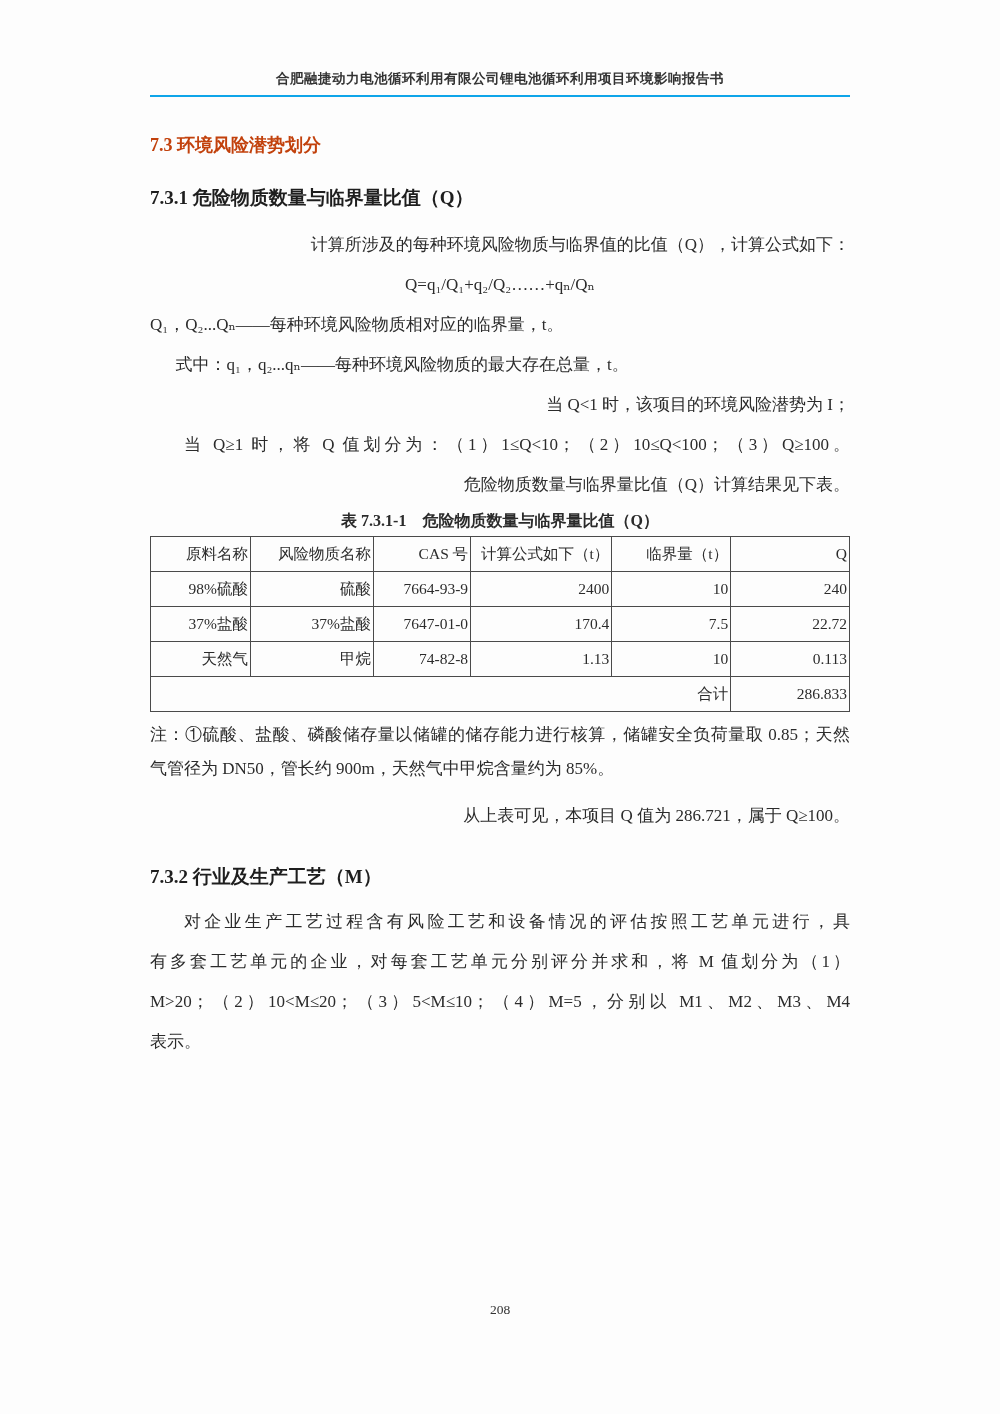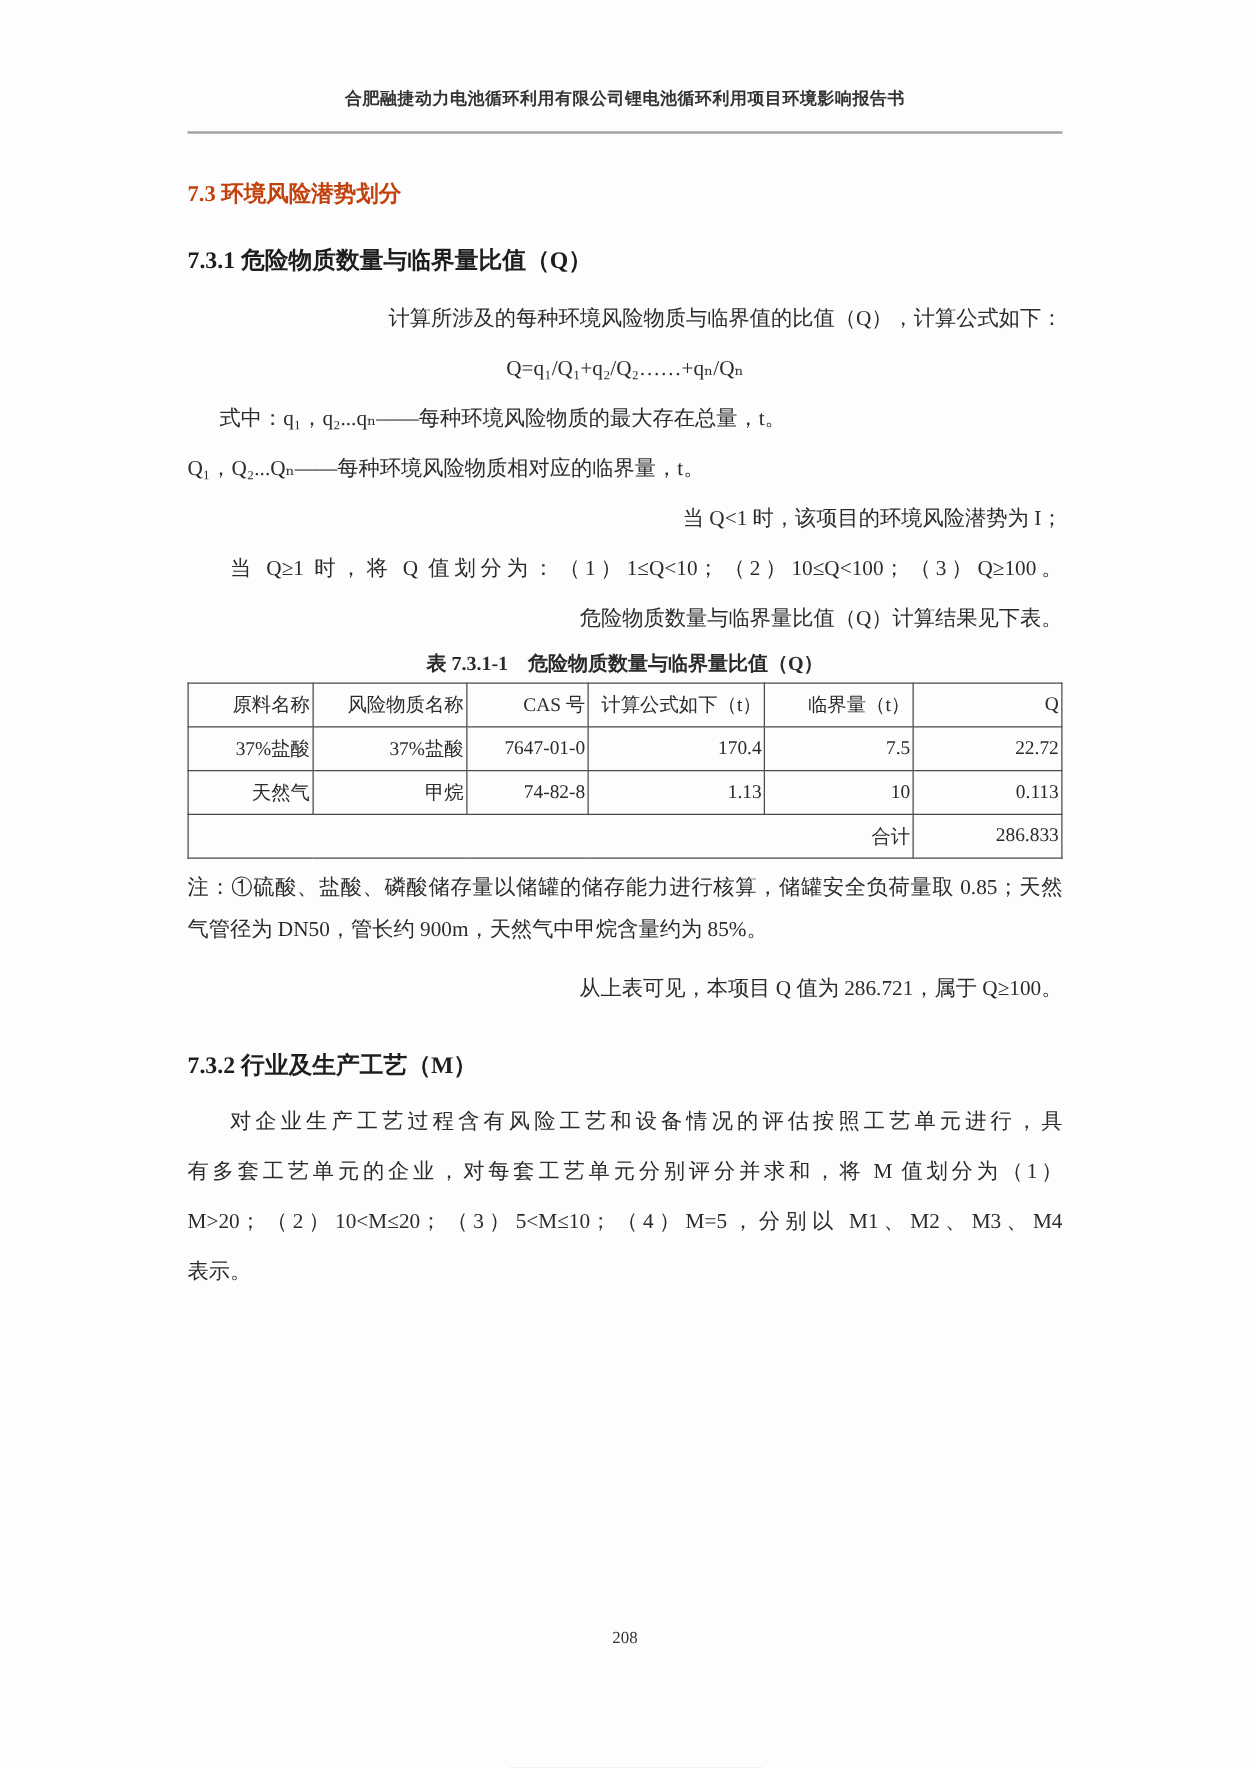--- a/index.html
+++ b/index.html
@@ -3,21 +3,21 @@
 <meta charset="utf-8">
 <style>
   html,body{margin:0;padding:0;background:#e9e9e9;}
   .page{
     width:1000px;height:1414px;margin:0 auto;background:#fdfdfd;
     box-sizing:border-box;padding:70px 150px 0 150px;position:relative;
     font-family:"Liberation Serif","DejaVu Serif",serif;color:#2b2b2b;
   }
   .doc-header{
     text-align:center;font-size:13.5px;font-weight:bold;color:#333;
-    padding-bottom:17px;border-bottom:2px solid #a3a3a3;letter-spacing:.5px;
+    padding-bottom:7px;border-bottom:2px solid #0ea5e9;letter-spacing:.5px;
   }
   .h-main{font-size:18px;font-weight:bold;margin:36px 0 0 0;color:#c2410c;}
   .h-sub{font-size:19px;font-weight:bold;margin:28px 0 0 0;color:#1e1e1e;}
   .body-text{font-size:17px;line-height:40px;margin:0;}
   .indent2{text-indent:2em;text-align:right;}
   .just{text-align:justify;text-align-last:justify;}
   .formula{font-size:17px;line-height:40px;text-align:center;margin:0;}
   .tbl-caption{
     font-size:16px;font-weight:bold;text-align:center;margin:6px 0 4px 0;
   }
@@ -44,22 +44,22 @@
 
   <div class="doc-header">合肥融捷动力电池循环利用有限公司锂电池循环利用项目环境影响报告书</div>
 
   <div class="h-main">7.3 环境风险潜势划分</div>
 
   <div class="h-sub">7.3.1 危险物质数量与临界量比值（Q）</div>
 
   <div class="para-block" style="margin-top:14px;">
     <p class="body-text indent2">计算所涉及的每种环境风险物质与临界值的比值（Q），计算公式如下：</p>
     <p class="formula">Q=q₁/Q₁+q₂/Q₂……+qₙ/Qₙ</p>
+    <p class="body-text">Q₁，Q₂...Qₙ——每种环境风险物质相对应的临界量，t。</p>
     <p class="body-text" style="text-indent:1.5em;">式中：q₁，q₂...qₙ——每种环境风险物质的最大存在总量，t。</p>
-    <p class="body-text">Q₁，Q₂...Qₙ——每种环境风险物质相对应的临界量，t。</p>
     <p class="body-text indent2">当 Q&lt;1 时，该项目的环境风险潜势为 I；</p>
     <p class="body-text indent2 just">当 Q≥1 时，将 Q 值划分为：（1）1≤Q&lt;10；（2）10≤Q&lt;100；（3）Q≥100。</p>
     <p class="body-text indent2">危险物质数量与临界量比值（Q）计算结果见下表。</p>
   </div>
 
   <div class="tbl-caption">表 7.3.1-1　危险物质数量与临界量比值（Q）</div>
 
   <table class="hazard">
     <colgroup>
       <col style="width:14.3%">
@@ -73,20 +73,28 @@
       <tr>
         <th>原料名称</th>
         <th>风险物质名称</th>
         <th>CAS 号</th>
         <th>计算公式如下（t）</th>
         <th>临界量（t）</th>
         <th>Q</th>
       </tr>
     </thead>
     <tbody>
+      <tr>
+        <td>98%硫酸</td>
+        <td>硫酸</td>
+        <td>7664-93-9</td>
+        <td>2400</td>
+        <td>10</td>
+        <td>240</td>
+      </tr>
       <tr>
         <td>37%盐酸</td>
         <td>37%盐酸</td>
         <td>7647-01-0</td>
         <td>170.4</td>
         <td>7.5</td>
         <td>22.72</td>
       </tr>
       <tr>
         <td>天然气</td>

